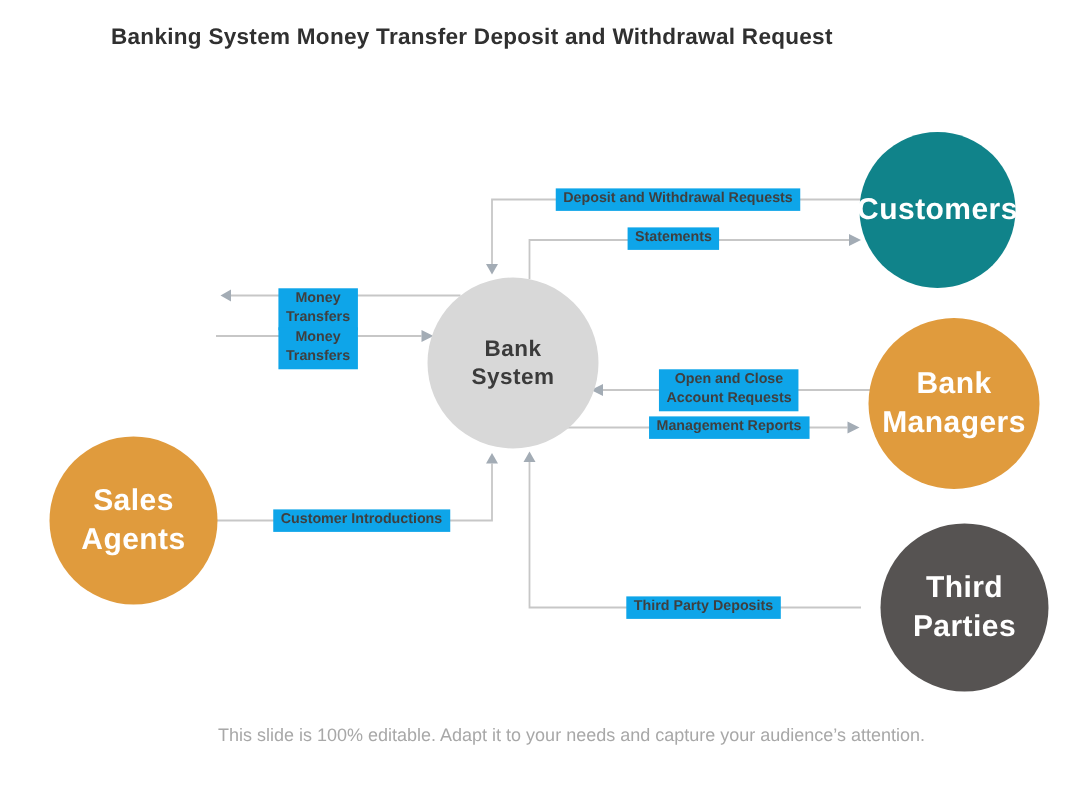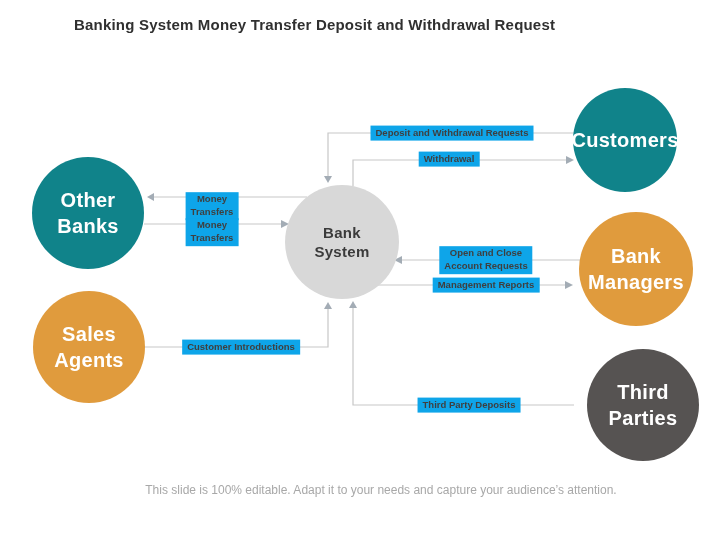--- a/index.html
+++ b/index.html
@@ -126,24 +126,20 @@
     <g>
       <path class="conn" d="M144 347 H328 V309"></path>
       <polygon class="arrow" points="324,309 332,309 328,302"></polygon>
     </g>
     <g>
       <path class="conn" d="M574 405 H353 V308"></path>
       <polygon class="arrow" points="349,308 357,308 353,301"></polygon>
     </g>
   </svg>
 
-  <div class="node teal" style="left:32px; top:157px; width:112px; height:112px;">
-    <span class="node-label">Other
-Banks</span>
-  </div>
 
   <div class="node orange" style="left:33px; top:291px; width:112px; height:112px;">
     <span class="node-label">Sales
 Agents</span>
   </div>
 
   <div class="node center" style="left:285px; top:185px; width:114px; height:114px;">
     <span class="node-label">Bank
 System</span>
   </div>
@@ -156,21 +152,21 @@
     <span class="node-label">Bank
 Managers</span>
   </div>
 
   <div class="node dark" style="left:587px; top:349px; width:112px; height:112px;">
     <span class="node-label">Third
 Parties</span>
   </div>
 
   <div class="edge-label" style="left:452px; top:133px;">Deposit and Withdrawal Requests</div>
-  <div class="edge-label" style="left:449px; top:159px;">Withdrawal</div>
+  <div class="edge-label" style="left:449px; top:159px;">Statements</div>
   <div class="edge-label" style="left:212px; top:206px;">Money
 Transfers</div>
   <div class="edge-label" style="left:212px; top:232px;">Money
 Transfers</div>
   <div class="edge-label" style="left:486px; top:285px;">Management Reports</div>
   <div class="edge-label" style="left:486px; top:260px;">Open and Close
 Account Requests</div>
   <div class="edge-label" style="left:241px; top:347px;">Customer Introductions</div>
   <div class="edge-label" style="left:469px; top:405px;">Third Party Deposits</div>
 

